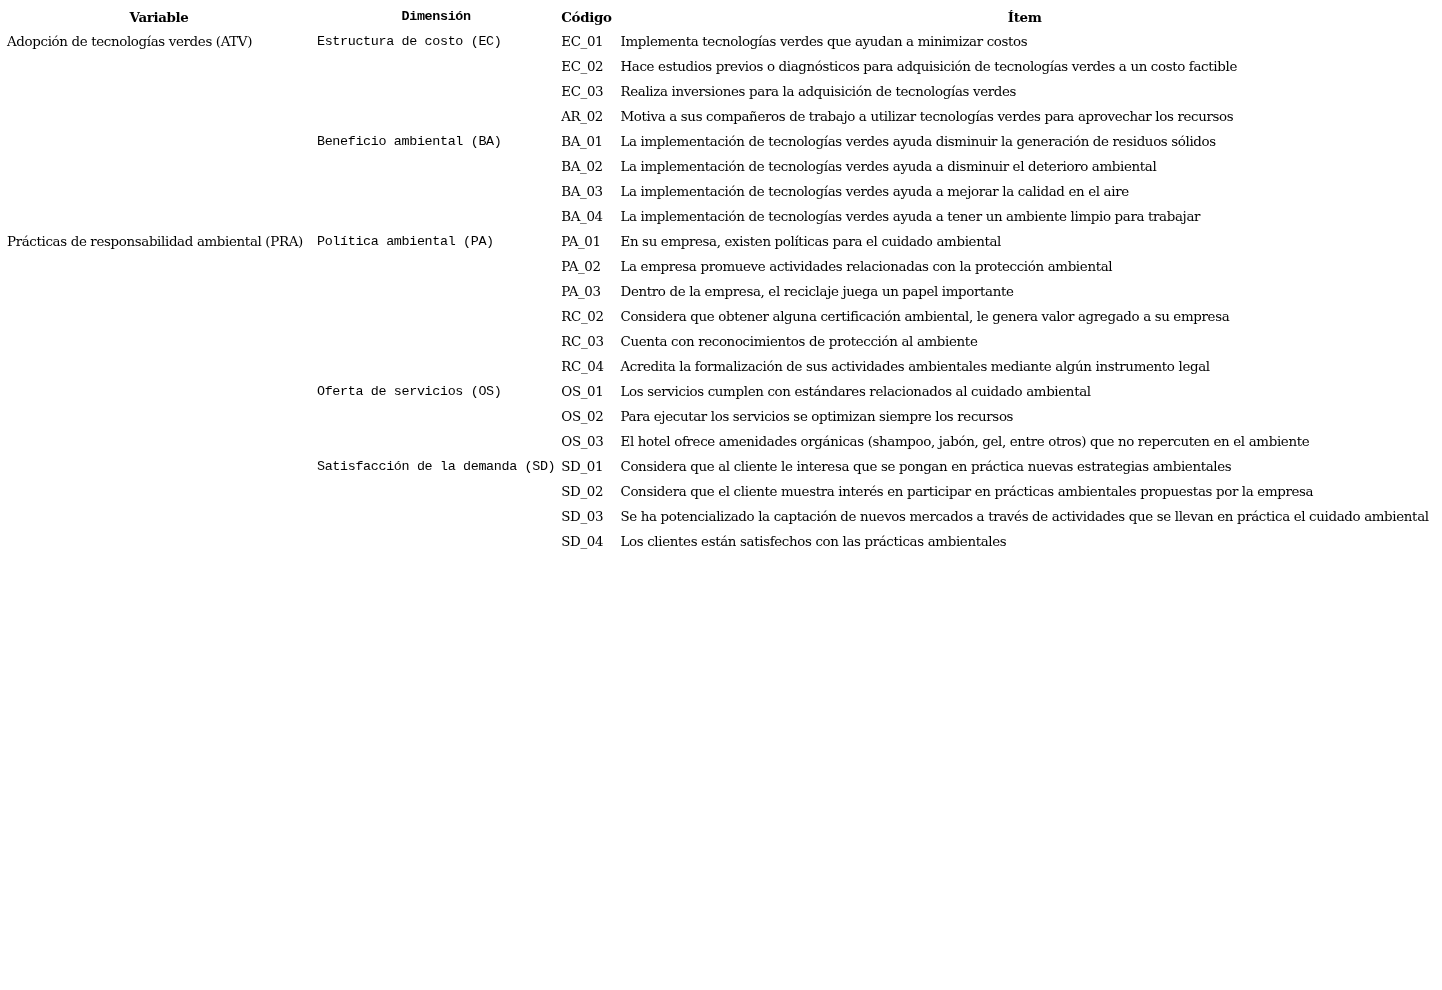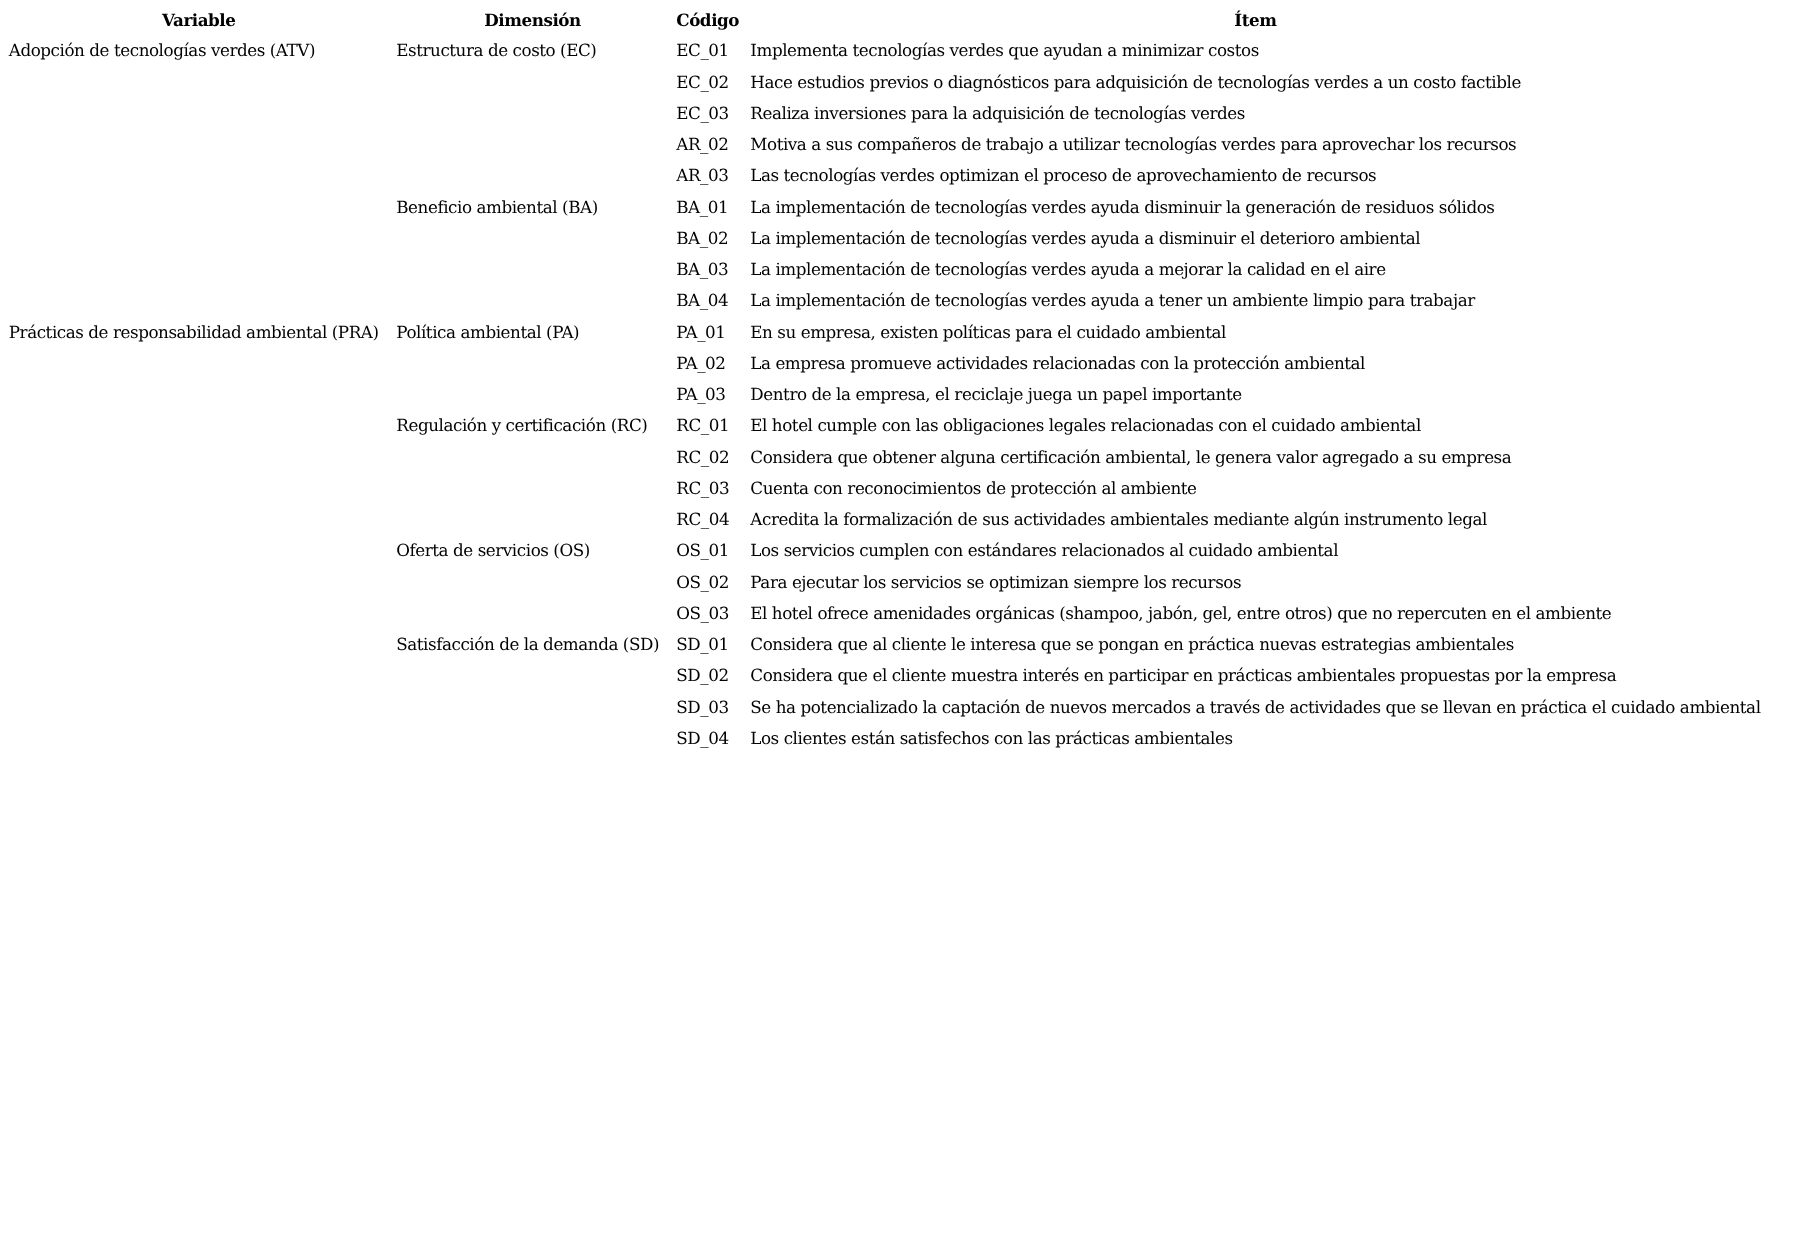--- a/index.html
+++ b/index.html
@@ -30,21 +30,21 @@
       vertical-align: middle;
     }
     table.ops td {
       height: 25px;
       padding: 0 3px;
       white-space: nowrap;
       vertical-align: middle;
       text-align: left;
     }
     .c-var { width: 304px; padding-left: 5px !important; }
-    .c-dim { width: 218px; }
+    .c-dim { width: 218px; font-family: Liberation Mono, monospace; }
     .c-cod { width: 48px; text-align: center; }
     .c-item { padding-left: 6px !important; }
   </style>
 </head>
 <body>
 
 <table class="ops">
   <thead>
     <tr>
       <th class="c-var">Variable</th>
@@ -73,26 +73,20 @@
         <td class="c-item">Realiza inversiones para la adquisición de tecnologías verdes</td>
       </tr>
       <tr>
         <td class="c-var"></td>
         <td class="c-dim"></td>
         <td class="c-cod">AR_02</td>
         <td class="c-item">Motiva a sus compañeros de trabajo a utilizar tecnologías verdes para aprovechar los recursos</td>
       </tr>
       <tr>
         <td class="c-var"></td>
-        <td class="c-dim"></td>
-        <td class="c-cod">AR_03</td>
-        <td class="c-item">Las tecnologías verdes optimizan el proceso de aprovechamiento de recursos</td>
-      </tr>
-      <tr>
-        <td class="c-var"></td>
         <td class="c-dim">Beneficio ambiental (BA)</td>
         <td class="c-cod">BA_01</td>
         <td class="c-item">La implementación de tecnologías verdes ayuda disminuir la generación de residuos sólidos</td>
       </tr>
       <tr>
         <td class="c-var"></td>
         <td class="c-dim"></td>
         <td class="c-cod">BA_02</td>
         <td class="c-item">La implementación de tecnologías verdes ayuda a disminuir el deterioro ambiental</td>
       </tr>
@@ -118,26 +112,20 @@
         <td class="c-var"></td>
         <td class="c-dim"></td>
         <td class="c-cod">PA_02</td>
         <td class="c-item">La empresa promueve actividades relacionadas con la protección ambiental</td>
       </tr>
       <tr>
         <td class="c-var"></td>
         <td class="c-dim"></td>
         <td class="c-cod">PA_03</td>
         <td class="c-item">Dentro de la empresa, el reciclaje juega un papel importante</td>
-      </tr>
-      <tr>
-        <td class="c-var"></td>
-        <td class="c-dim">Regulación y certificación (RC)</td>
-        <td class="c-cod">RC_01</td>
-        <td class="c-item">El hotel cumple con las obligaciones legales relacionadas con el cuidado ambiental</td>
       </tr>
       <tr>
         <td class="c-var"></td>
         <td class="c-dim"></td>
         <td class="c-cod">RC_02</td>
         <td class="c-item">Considera que obtener alguna certificación ambiental, le genera valor agregado a su empresa</td>
       </tr>
       <tr>
         <td class="c-var"></td>
         <td class="c-dim"></td>

